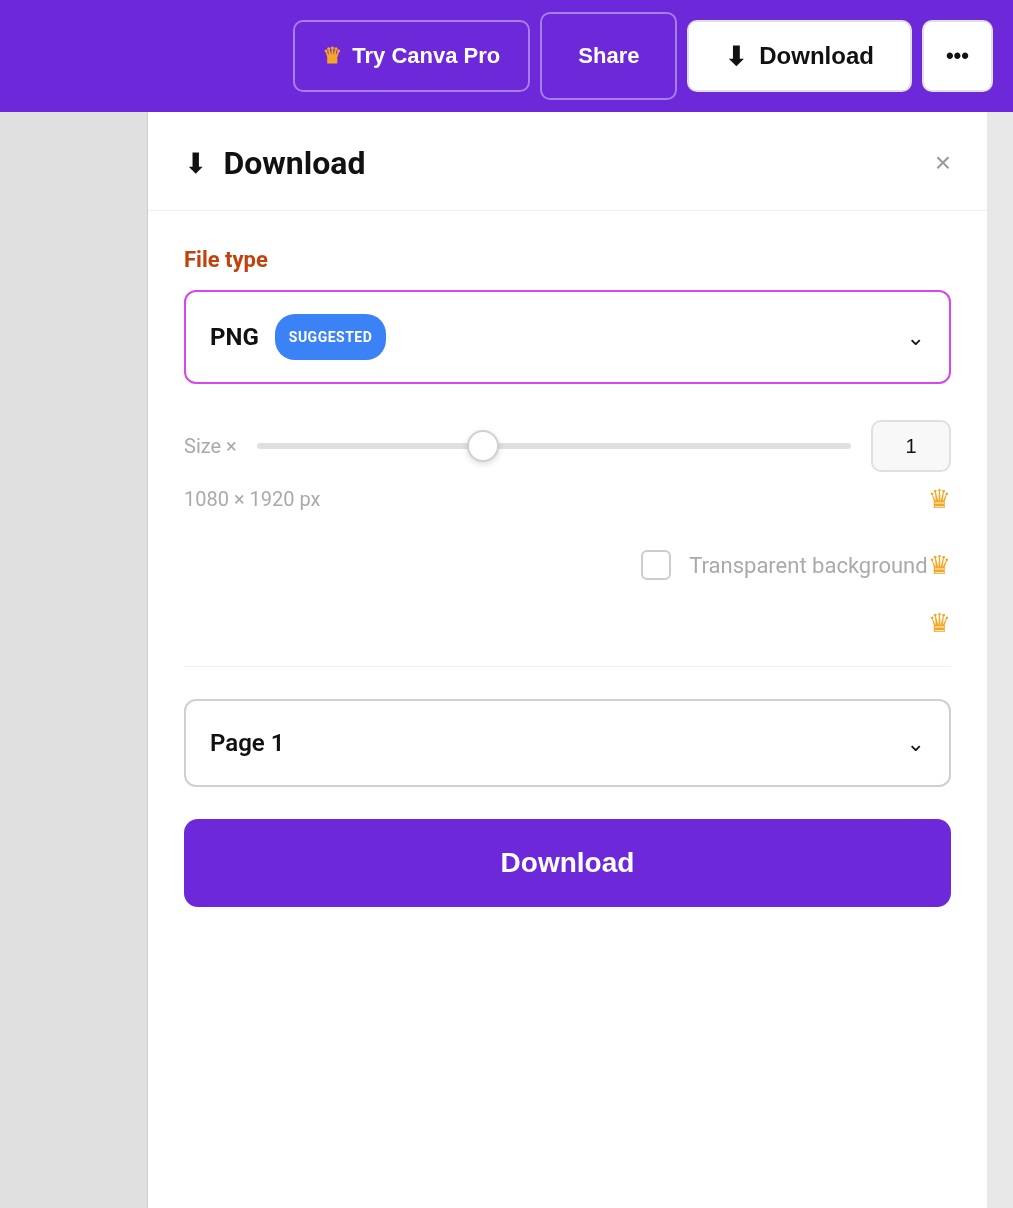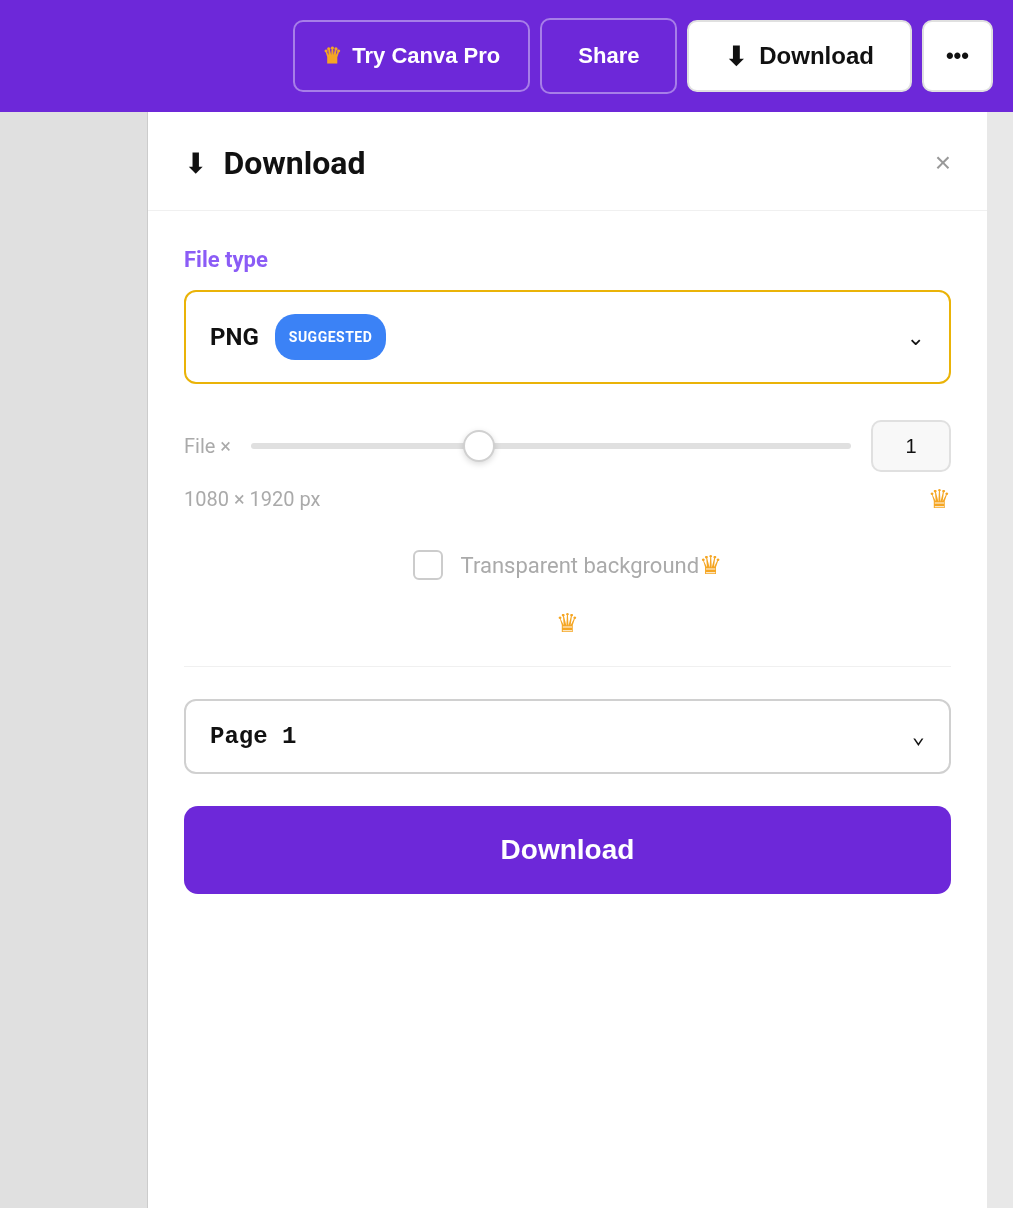--- a/index.html
+++ b/index.html
@@ -39,21 +39,21 @@
 
     .share-btn {
       background: #6d28d9;
       border: 2px solid rgba(255,255,255,0.4);
       border-radius: 10px;
       color: white;
       font-size: 22px;
       font-weight: 600;
       padding: 14px 36px;
       cursor: pointer;
-      height: 76px;
+      height: 88px;
     }
 
     .download-top-btn {
       background: white;
       border: 2px solid #e0e0e0;
       border-radius: 10px;
       color: #111;
       font-size: 24px;
       font-weight: 700;
       padding: 14px 36px;
@@ -143,27 +143,27 @@
     }
 
     
     .panel-content {
       padding: 36px 36px;
     }
 
     .section-label {
       font-size: 22px;
       font-weight: 700;
-      color: #8b5cf6;
+      color: #c2410c;
       margin-bottom: 18px;
     }
 
     
     .file-type-dropdown {
-      border: 2px solid #eab308;
+      border: 2px solid #d946ef;
       border-radius: 12px;
       padding: 22px 24px;
       display: flex;
       align-items: center;
       justify-content: space-between;
       cursor: pointer;
       margin-bottom: 36px;
       text-align: right;
     }
 
@@ -259,21 +259,21 @@
       margin-bottom: 36px;
       display: flex;
       align-items: center;
       justify-content: space-between;
     }
 
     
     .checkbox-row {
       display: flex;
       align-items: center;
-      justify-content: center;
+      justify-content: flex-end;
       margin-bottom: 28px;
     }
 
     .checkbox-left {
       display: flex;
       align-items: center;
       gap: 18px;
     }
 
     .checkbox-box {
@@ -300,27 +300,26 @@
     .divider {
       height: 1px;
       background: #f0f0f0;
       margin: 8px 0 32px 0;
     }
 
     
     .select-pages-dropdown {
       border: 2px solid #d0d0d0;
       border-radius: 12px;
-      padding: 22px 24px;
+      padding: 28px 24px;
       display: flex;
       align-items: center;
       justify-content: space-between;
       cursor: pointer;
       margin-bottom: 32px;
-      font-family: Liberation Mono, monospace;
     }
 
     .page-name {
       font-size: 24px;
       font-weight: 600;
       color: #111;
     }
 
     
     .download-main-btn {
@@ -380,21 +379,21 @@
         <div class="file-type-left">
           <span class="file-type-name">PNG</span>
           <span class="suggested-badge">SUGGESTED</span>
         </div>
         <span class="chevron-down">⌄</span>
       </div>
 
       
       <div class="size-section">
         <div class="size-row">
-          <span class="size-label">File ×</span>
+          <span class="size-label">Size ×</span>
           <div class="size-slider-container">
             <div class="size-slider-track">
               <div class="size-slider-thumb"></div>
             </div>
           </div>
           <input class="size-input" type="text" value="1" style="">
         </div>
         <div class="size-dimensions">
           <span>1080 × 1920 px</span>
           <span class="crown-small">♛</span>

